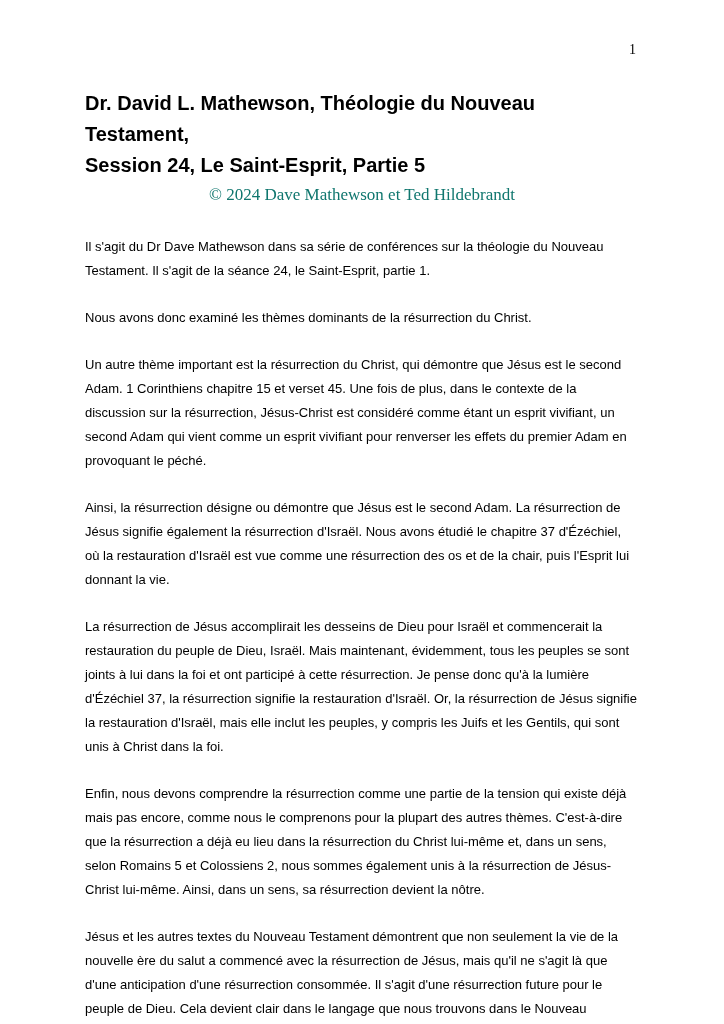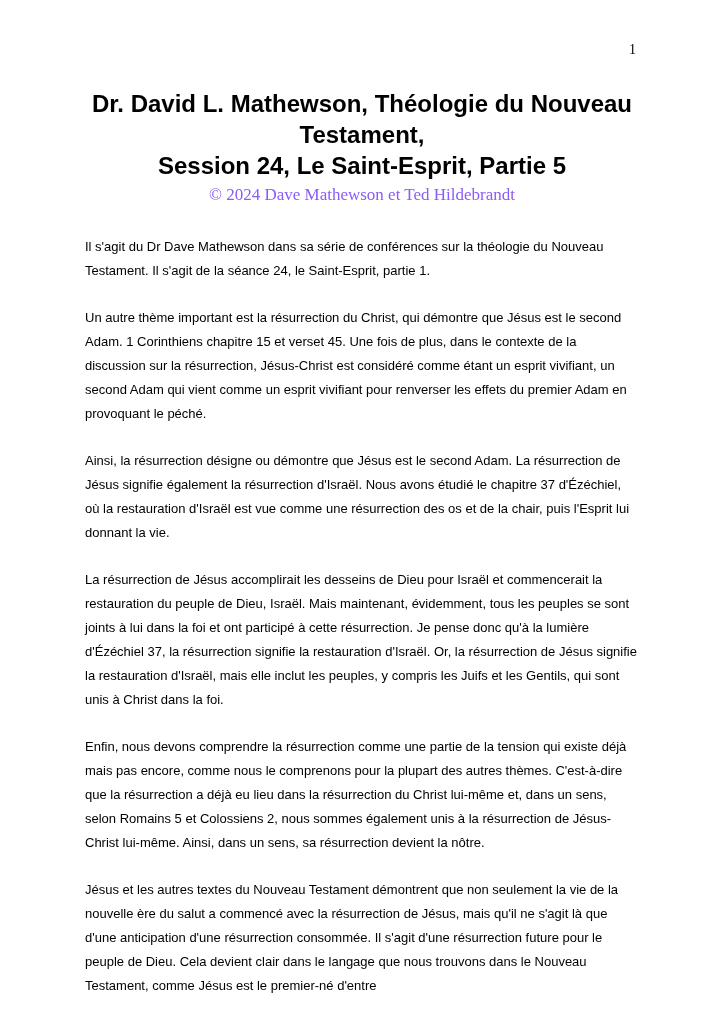--- a/index.html
+++ b/index.html
@@ -24,38 +24,37 @@
     font-size: 14px;
     color: #000000;
   }
   .content {
     position: absolute;
     top: 88px;
     left: 85px;
     width: 554px;
   }
   .title {
-    text-align: center;
     font-family: "Liberation Sans", sans-serif;
     font-weight: 700;
-    font-size: 24px;
+    font-size: 20px;
     line-height: 31px;
     color: #000000;
   }
   .title .title-line {
     display: block;
   }
   .copyright {
     text-align: center;
     font-family: "Liberation Serif", serif;
     font-weight: 400;
     font-size: 17px;
     line-height: 24px;
     margin-top: 2px;
-    color: #8b5cf6;
+    color: #0f766e;
   }
   .body-text {
     margin-top: 28px;
   }
   .body-text p {
     font-family: "Liberation Sans", sans-serif;
     font-size: 13px;
     line-height: 24px;
     margin-bottom: 23px;
     text-align: left;
@@ -73,20 +72,21 @@
 
     <h1 class="title">
       <span class="title-line">Dr. David L. Mathewson, Théologie du Nouveau Testament,</span>
       <span class="title-line">Session 24, Le Saint-Esprit, Partie 5</span>
     </h1>
 
     <div class="copyright">© 2024 Dave Mathewson et Ted Hildebrandt</div>
 
     <div class="body-text">
       <p>Il s'agit du Dr Dave Mathewson dans sa série de conférences sur la théologie du Nouveau Testament. Il s'agit de la séance 24, le Saint-Esprit, partie 1.</p>
+      <p>Nous avons donc examiné les thèmes dominants de la résurrection du Christ.</p>
       <p>Un autre thème important est la résurrection du Christ, qui démontre que Jésus est le second Adam. 1 Corinthiens chapitre 15 et verset 45. Une fois de plus, dans le contexte de la discussion sur la résurrection, Jésus-Christ est considéré comme étant un esprit vivifiant, un second Adam qui vient comme un esprit vivifiant pour renverser les effets du premier Adam en provoquant le péché.</p>
       <p>Ainsi, la résurrection désigne ou démontre que Jésus est le second Adam. La résurrection de Jésus signifie également la résurrection d'Israël. Nous avons étudié le chapitre 37 d'Ézéchiel, où la restauration d'Israël est vue comme une résurrection des os et de la chair, puis l'Esprit lui donnant la vie.</p>
       <p>La résurrection de Jésus accomplirait les desseins de Dieu pour Israël et commencerait la restauration du peuple de Dieu, Israël. Mais maintenant, évidemment, tous les peuples se sont joints à lui dans la foi et ont participé à cette résurrection. Je pense donc qu'à la lumière d'Ézéchiel 37, la résurrection signifie la restauration d'Israël. Or, la résurrection de Jésus signifie la restauration d'Israël, mais elle inclut les peuples, y compris les Juifs et les Gentils, qui sont unis à Christ dans la foi.</p>
       <p>Enfin, nous devons comprendre la résurrection comme une partie de la tension qui existe déjà mais pas encore, comme nous le comprenons pour la plupart des autres thèmes. C'est-à-dire que la résurrection a déjà eu lieu dans la résurrection du Christ lui-même et, dans un sens, selon Romains 5 et Colossiens 2, nous sommes également unis à la résurrection de Jésus-Christ lui-même. Ainsi, dans un sens, sa résurrection devient la nôtre.</p>
       <p>Jésus et les autres textes du Nouveau Testament démontrent que non seulement la vie de la nouvelle ère du salut a commencé avec la résurrection de Jésus, mais qu'il ne s'agit là que d'une anticipation d'une résurrection consommée. Il s'agit d'une résurrection future pour le peuple de Dieu. Cela devient clair dans le langage que nous trouvons dans le Nouveau Testament, comme Jésus est le premier-né d'entre</p>
     </div>
 
   </div>
 
 </div>

